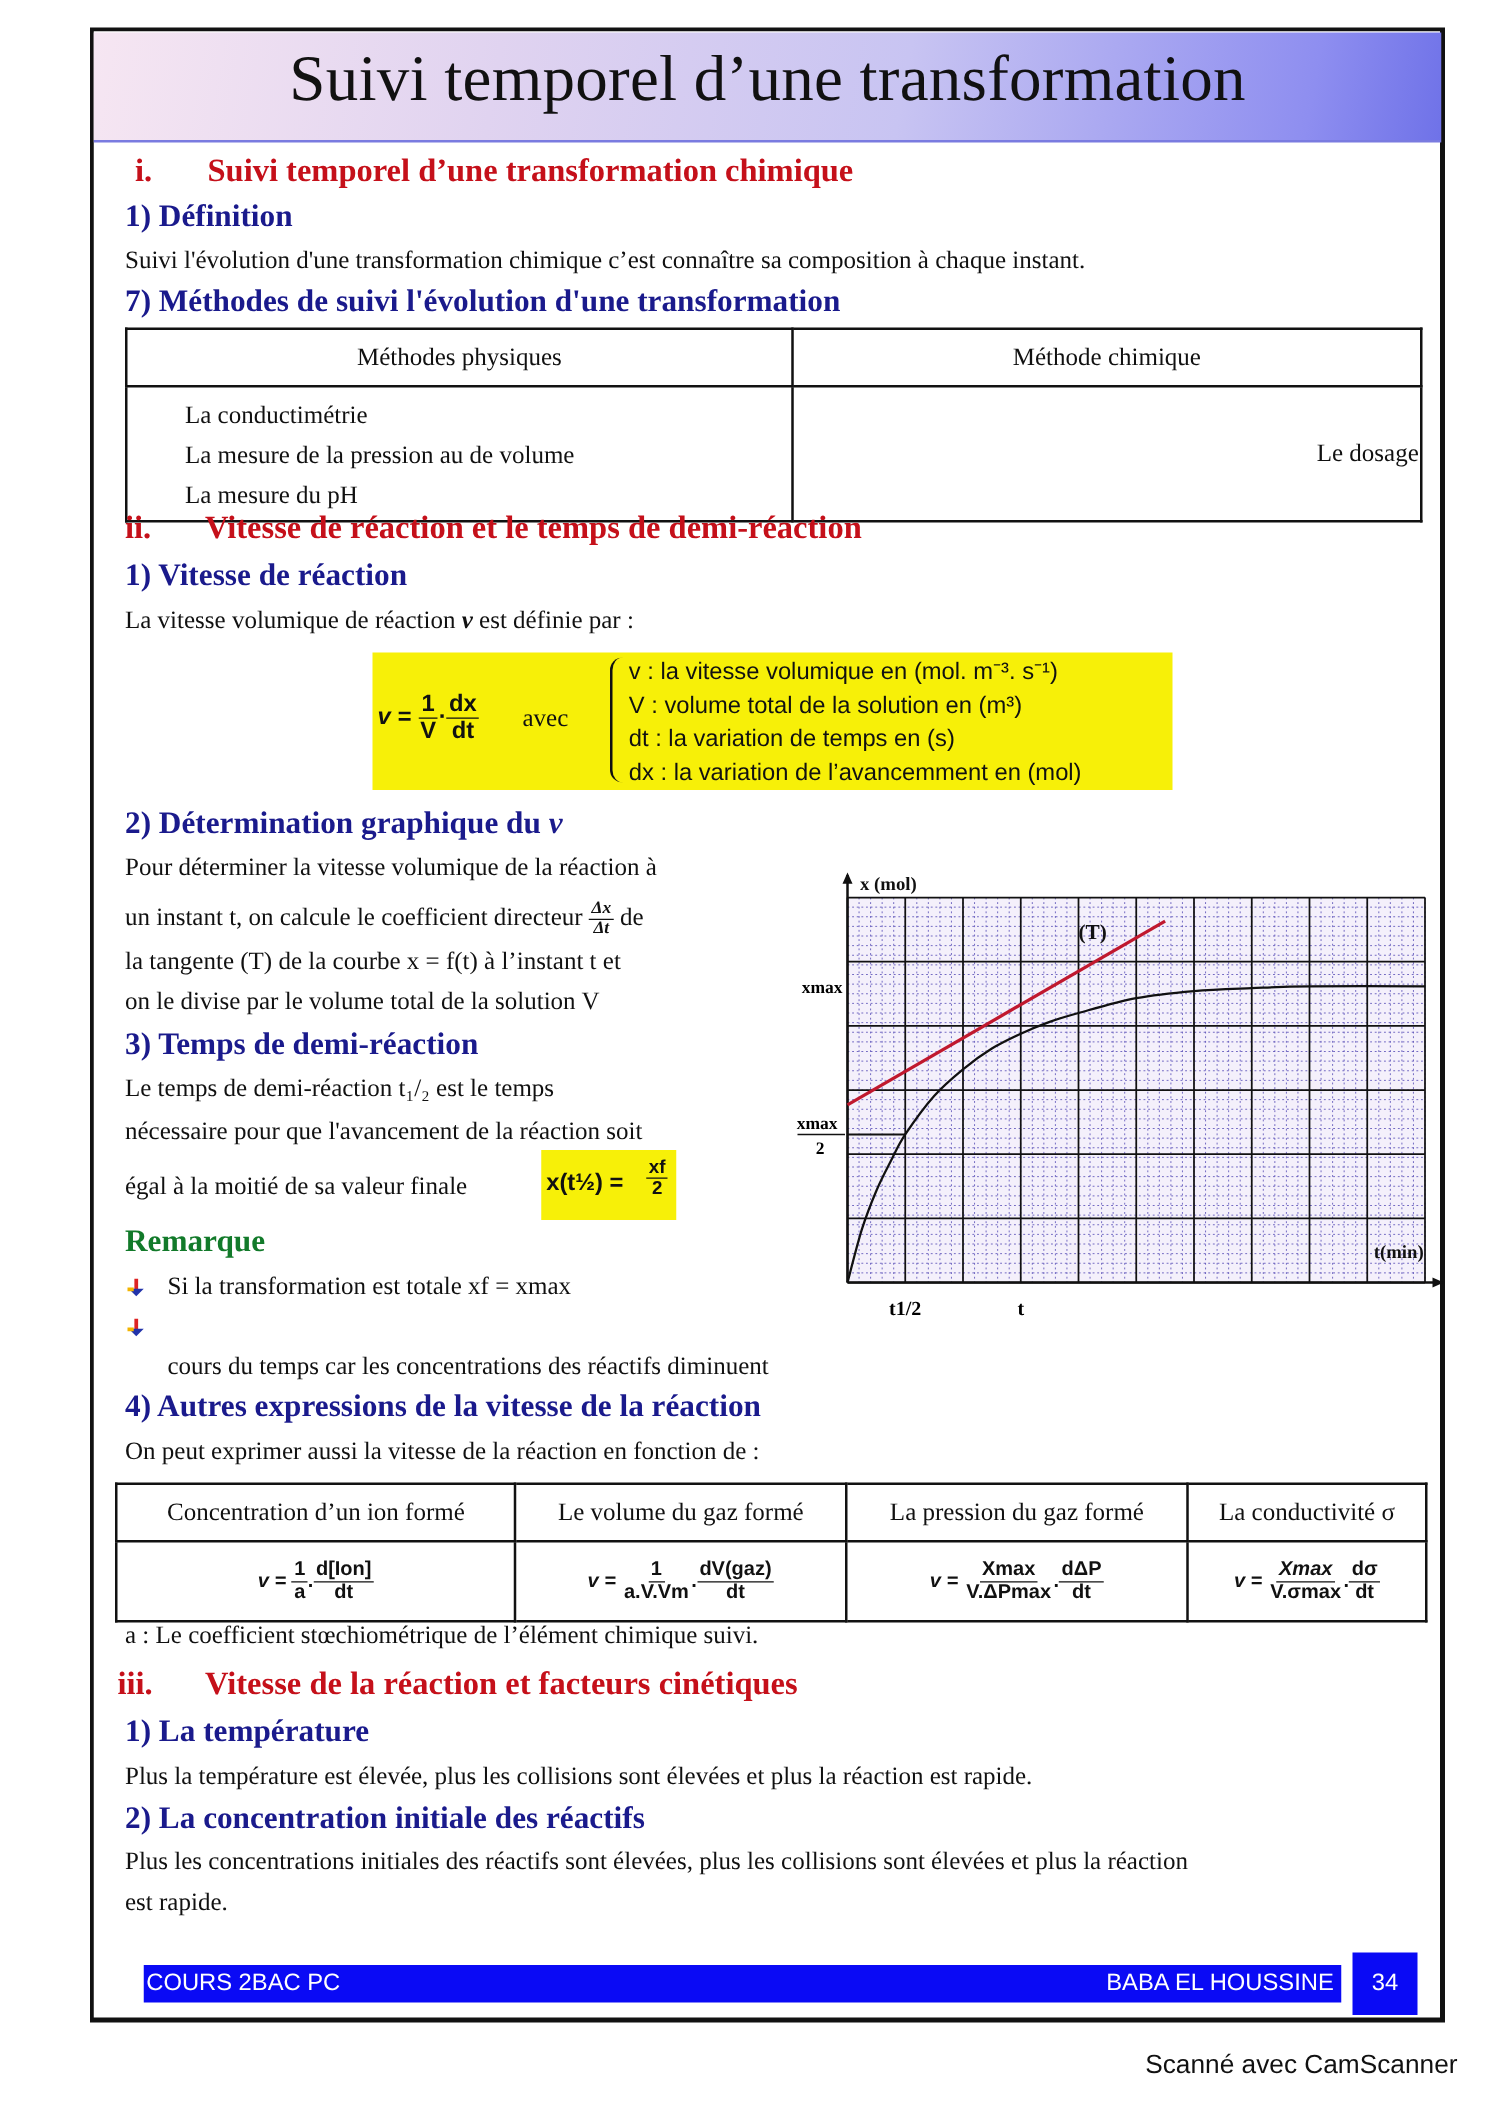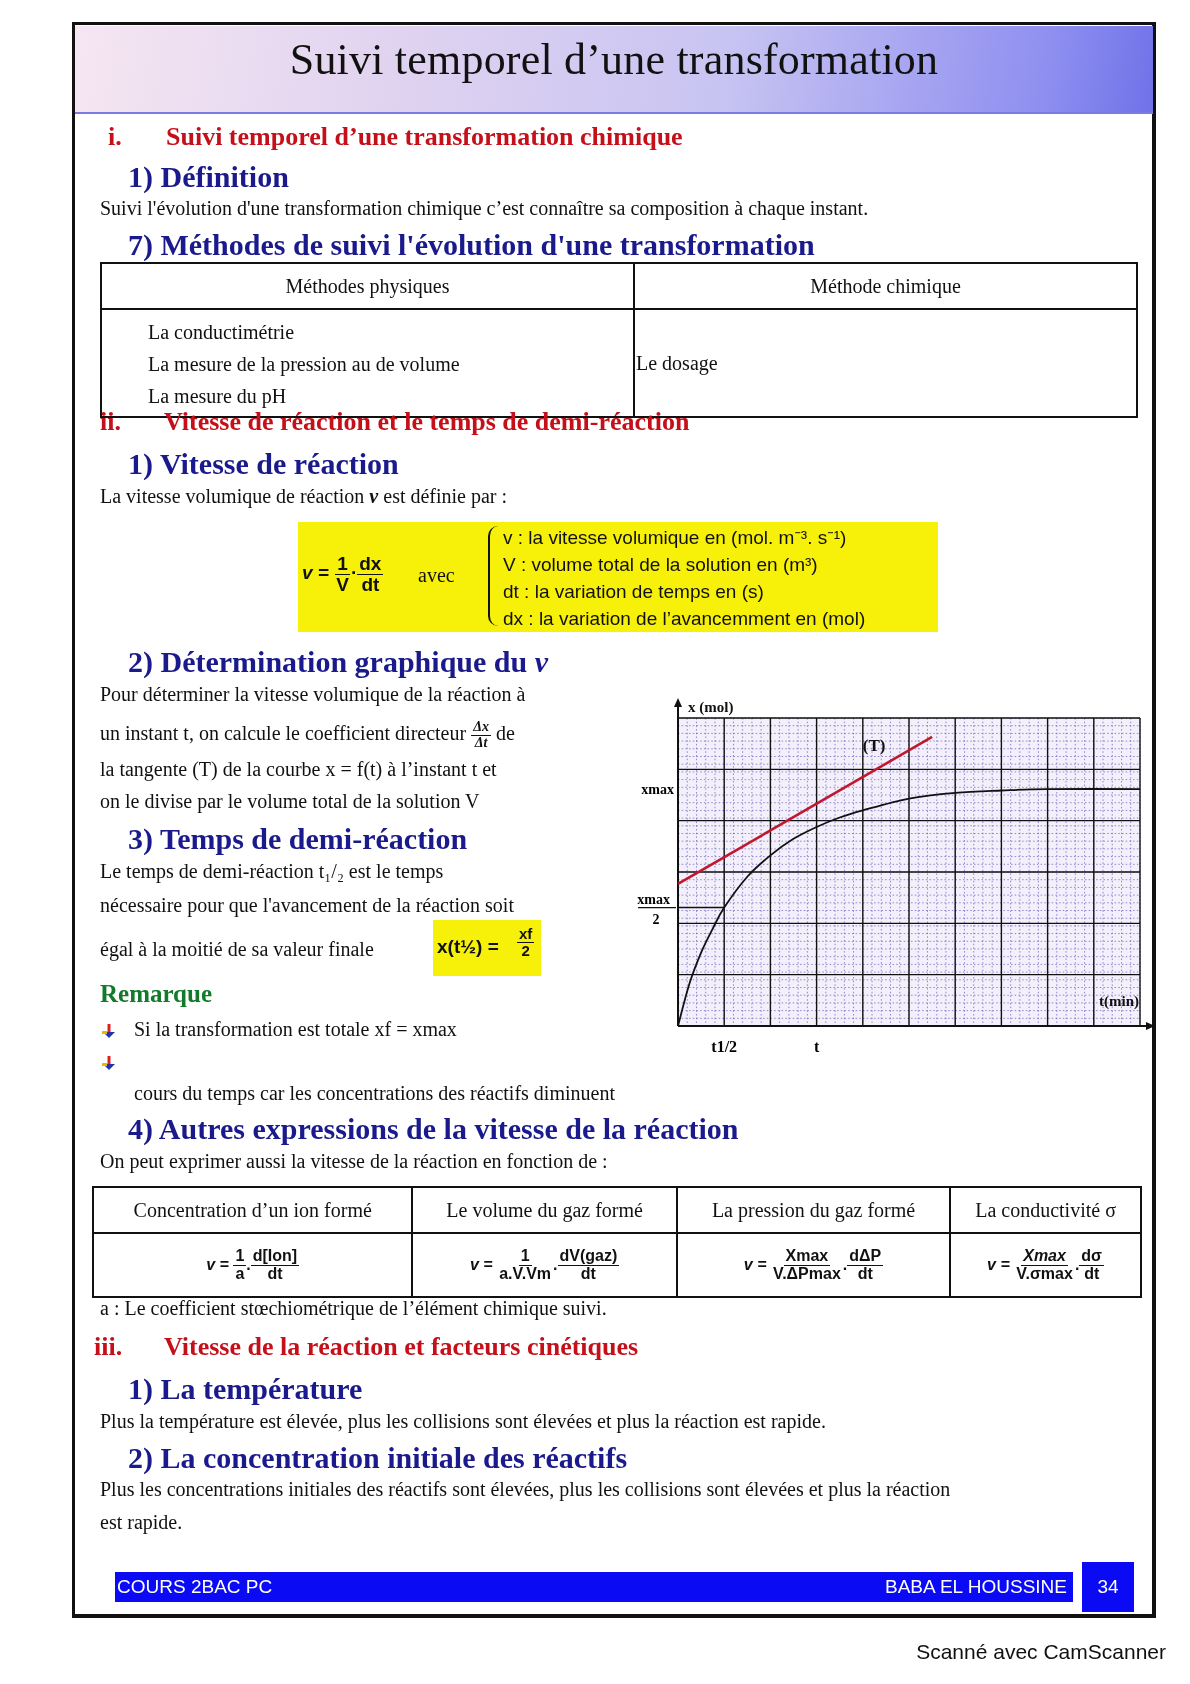--- a/index.html
+++ b/index.html
@@ -3,32 +3,32 @@
 <meta charset="utf-8">
 <style>
   html, body { margin:0; padding:0; background:#ffffff; }
   body { width:1190px; height:1684px; position:relative; overflow:hidden;
          font-family:"Liberation Serif", "DejaVu Serif", serif; color:#111; }
   .frame { position:absolute; left:72px; top:22px; width:1084px; height:1596px;
            border:3px solid #111; border-right-width:4px; border-bottom-width:4px; box-sizing:border-box; }
   .title-band { position:absolute; left:75px; top:26px; width:1078px; height:86px;
      background:linear-gradient(100deg,#f6e6f2 0%,#e0d3f0 30%,#c8c4f2 60%,#8e8ef0 90%,#6f72e8 100%);
      border-bottom:2px solid #7a7be0; }
-  .title { position:absolute; left:0; right:0; top:8px; text-align:center; font-size:44px;
+  .title { position:absolute; left:0; right:0; top:8px; text-align:center; font-size:52px;
            font-family:"Liberation Serif", serif; color:#111; letter-spacing:0.2px; }
   .abs { position:absolute; white-space:nowrap; }
   .h-red { color:#c5101a; font-weight:bold; font-size:26px; }
   .h-red .num { display:inline-block; width:58px; }
-  .h-blue { color:#1a1a8c; font-weight:bold; font-size:30px;margin-left:28px; }
+  .h-blue { color:#1a1a8c; font-weight:bold; font-size:25px; }
   .body-text { font-size:20px; color:#111; }
   table.methods { position:absolute; left:100px; top:262px; width:1038px; border-collapse:collapse; font-size:20px; }
   table.methods td, table.methods th { border:2px solid #111; font-weight:normal; }
   table.methods th { height:42px; text-align:center; }
   table.methods td.left { padding:6px 0 4px 46px; line-height:32px; vertical-align:top; width:485px;border-radius:30px; }
-  table.methods td.right { text-align:left; vertical-align:middle; }
+  table.methods td.right { text-align:right; vertical-align:middle; }
   .yellow { background:#f7f008; }
   .formula-box { position:absolute; left:298px; top:522px; width:640px; height:110px; }
   .frac { display:inline-flex; flex-direction:column; align-items:center; vertical-align:middle; line-height:1.05; }
   .frac .n { border-bottom:1.5px solid #111; padding:0 2px; }
   .frac .d { padding:0 2px; }
   .brace-list { position:absolute; left:205px; top:2px; font-family:"Liberation Sans", sans-serif; font-size:19px; line-height:27px; }
   .brace { position:absolute; left:190px; top:4px; width:12px; height:100px; border-left:2px solid #111;
            border-radius:10px 0 0 10px; }
   .chart { position:absolute; left:630px; top:688px; width:530px; height:380px; }
   table.speeds { position:absolute; left:92px; top:1186px; width:1050px; border-collapse:collapse; font-size:20px; }

